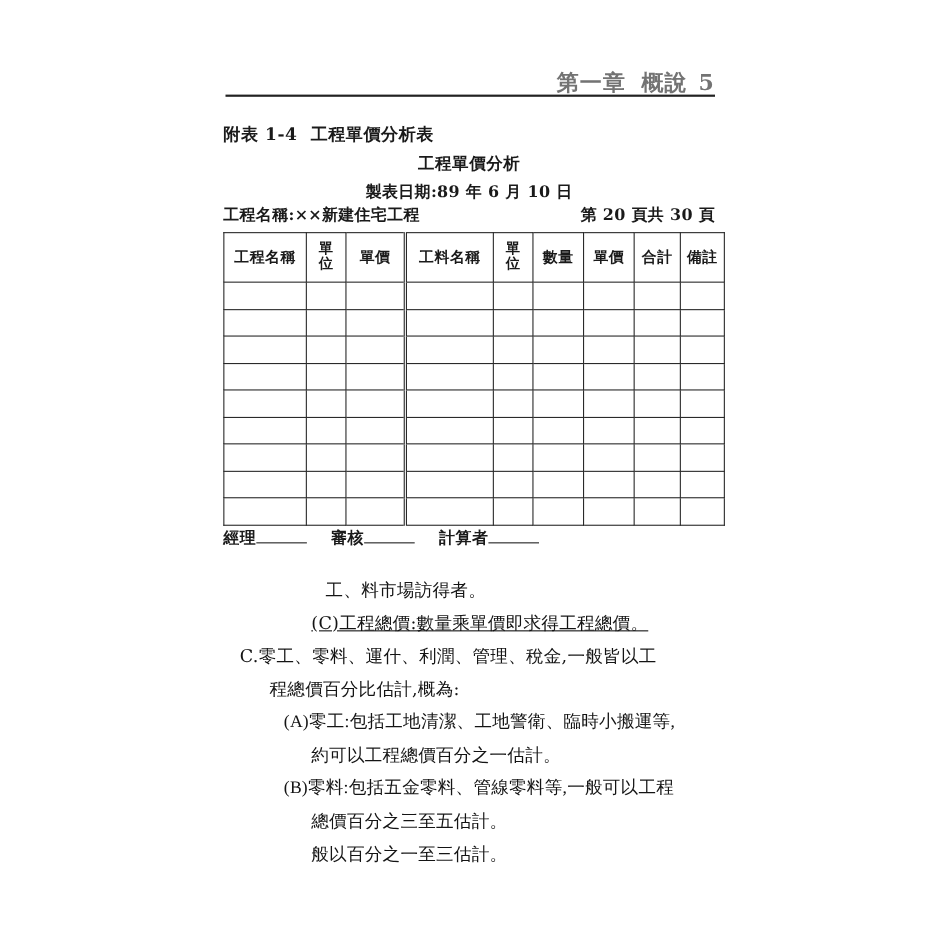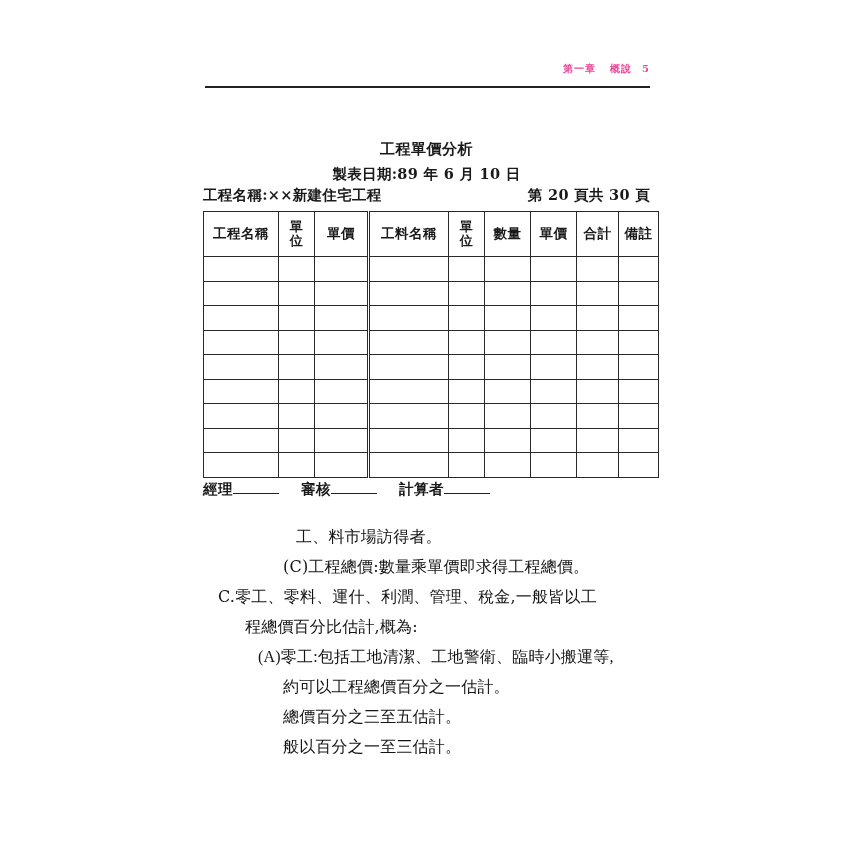--- a/index.html
+++ b/index.html
@@ -20,24 +20,24 @@
     height: 850px;
   }
 
   
   .runhead {
     position: absolute;
     left: 205px;
     top: 62px;
     width: 445px;
     text-align: right;
-    font-size: 10px;
+    font-size: 20px;
     font-weight: bold;
     letter-spacing: 1px;
-    color: #ec4899;
+    color: #737373;
   }
   .runhead .chap { margin-right: 14px; }
   .runhead .pnum { margin-left: 10px; }
   .head-rule {
     position: absolute;
     left: 205px;
     top: 86px;
     width: 445px;
     height: 2px;
     background: #222;
@@ -155,36 +155,39 @@
     left: 203px;
     top: 522px;
     width: 460px;
     font-size: 16px;
     line-height: 30px;
     letter-spacing: 0.2px;
     color: #141414;
   }
   .prose .ln { white-space: pre; }
   .lv0  { padding-left: 93px; }  
-  .lv1  { padding-left: 80px; }  
+  .lv1  { padding-left: 80px; text-decoration: underline; }  
   .lv2  { padding-left: 15px; }  
   .lv2c { padding-left: 42px; }  
   .lv3  { padding-left: 55px; font-family: Liberation Serif, serif; }  
   .lv3c { padding-left: 80px; }  
 </style>
 </head>
 <body>
 
 <div class="page">
 
   <div class="runhead">
     <span class="chap">第一章</span><span class="sect">概說</span><span class="pnum">5</span>
   </div>
   <div class="head-rule"></div>
 
+  <div class="fig-caption">
+    <span class="num">附表 1-4</span><span>工程單價分析表</span>
+  </div>
 
   <div class="form-title">工程單價分析</div>
   <div class="meta-date">製表日期:89 年 6 月 10 日</div>
   <div class="meta-row">
     <span>工程名稱:××新建住宅工程</span>
     <span>第 20 頁共 30 頁</span>
   </div>
 
   <div class="tbl-wrap">
     <table class="form">
@@ -318,17 +321,18 @@
 
   <div class="signline" id="sign-line"><span>經理</span><span class="slot"></span><span>審核</span><span class="slot"></span><span>計算者</span><span class="slot last"></span></div>
 
   <div class="prose" id="prose">
       <div class="ln lv0">工、料市場訪得者。</div>
       <div class="ln lv1">(C)工程總價:數量乘單價即求得工程總價。</div>
       <div class="ln lv2">C.零工、零料、運什、利潤、管理、稅金,一般皆以工</div>
       <div class="ln lv2c">程總價百分比估計,概為:</div>
       <div class="ln lv3">(A)零工:包括工地清潔、工地警衛、臨時小搬運等,</div>
       <div class="ln lv3c">約可以工程總價百分之一估計。</div>
+      <div class="ln lv3">(B)零料:包括五金零料、管線零料等,一般可以工程</div>
       <div class="ln lv3c">總價百分之三至五估計。</div>
       <div class="ln lv3c">般以百分之一至三估計。</div>
     </div>
 
 </div>
 
 </body></html>

